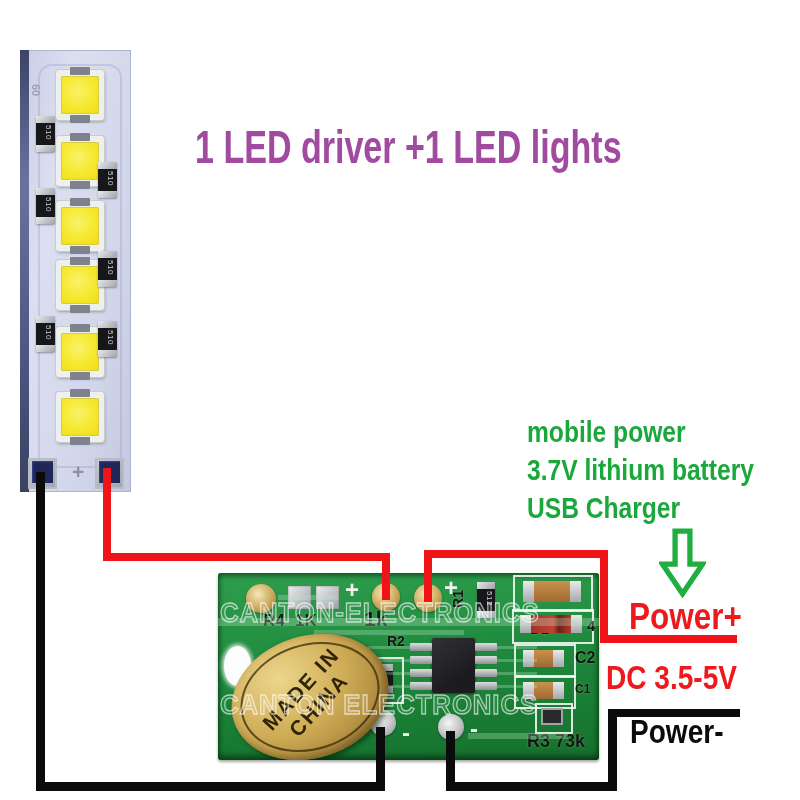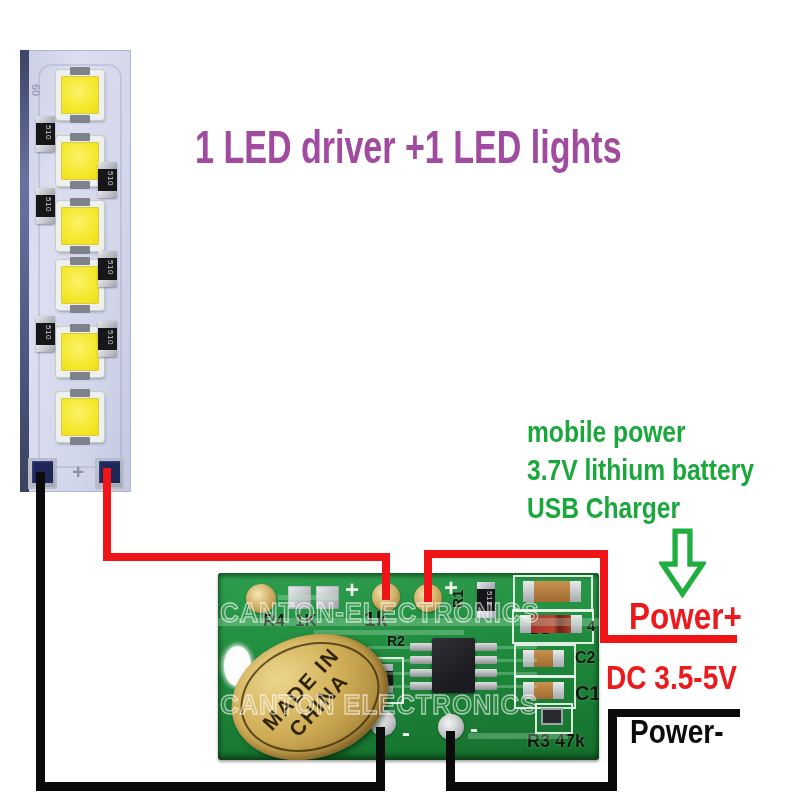--- a/index.html
+++ b/index.html
@@ -222,25 +222,25 @@
         <div class="mid"></div>
         <div class="end"></div>
       </div>
     <div class="silk" style="left:357px;top:76px;font-size:16px;">C2</div>
     <div class="bracket" style="left:296px;top:103px;width:58px;height:29px;"></div>
     <div class="chip-cap" style="left:305px;top:109px;width:41px;height:17px;">
         <div class="end"></div>
         <div class="mid"></div>
         <div class="end"></div>
       </div>
-    <div class="silk" style="left:357px;top:109px;font-size:20px;">C1</div>
+    <div class="silk" style="left:357px;top:109px;font-size:12px;">C1</div>
 
     <div class="bracket" style="left:317px;top:130px;width:34px;height:27px;"></div>
     <div class="chip-r" style="left:323px;top:135px;width:22px;height:17px;"></div>
-    <div class="silk" style="left:309px;top:158px;font-size:18px;">R3 47k</div>
+    <div class="silk" style="left:309px;top:158px;font-size:18px;">R3 73k</div>
 
     <div class="ic-body"></div>
 
     <div class="bracket" style="left:152px;top:84px;width:30px;height:43px;"></div>
     <div class="res" style="left:157px;top:91px;width:18px;height:29px;"></div>
 
     <div class="hole"></div>
     <div class="coin">
       <div class="ring"></div>
       <div class="ctext">

